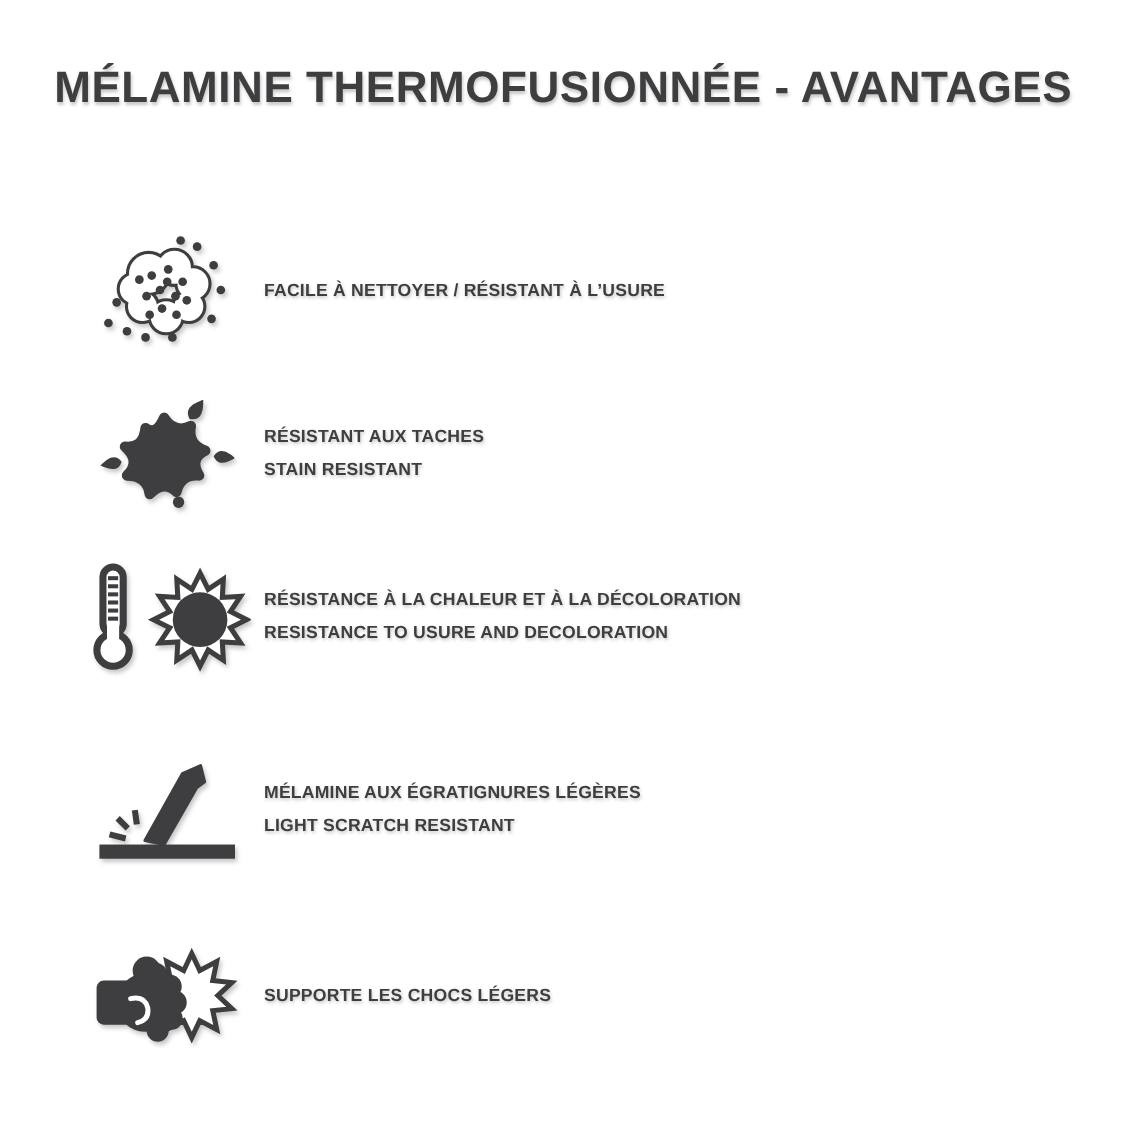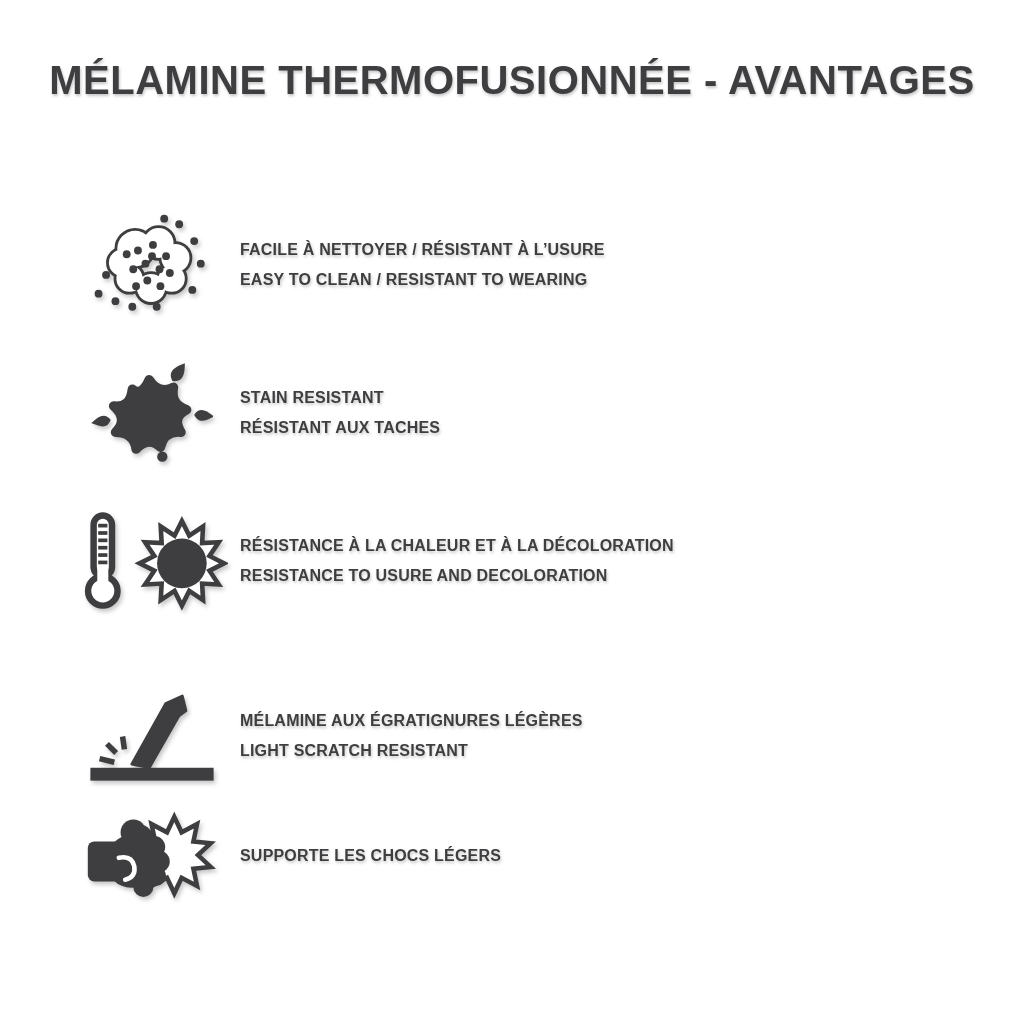--- a/index.html
+++ b/index.html
@@ -12,21 +12,21 @@
     position:absolute; top:56px; left:0; width:100%;
     text-align:center; font-weight:bold; font-size:40px; line-height:48px;
     letter-spacing:0.5px; color:#3e3d3f;
     text-shadow:1px 2px 3px rgba(70,70,70,0.30);
   }
   .row { position:absolute; left:0; width:1024px; height:120px; }
   .row-1 { top:205px; }
   .row-2 { top:353px; }
   .row-3 { top:501px;text-decoration:underline; }
   .row-4 { top:676px; }
-  .row-5 { top:796px; }
+  .row-5 { top:846px; }
   .icon-box {
     position:absolute; left:72px; top:0; width:160px; height:120px;
     display:flex; align-items:center; justify-content:center;
   }
   .icon-box svg { filter: drop-shadow(2px 3px 2px rgba(70,70,70,0.30)); }
   .row-text {
     position:absolute; left:240px; top:50%; transform:translateY(-50%);
     font-weight:bold; font-size:16px; line-height:30px; letter-spacing:0.2px;
     color:#3e3d3f; white-space:nowrap;
     text-shadow:1px 2px 3px rgba(70,70,70,0.30);
@@ -85,39 +85,38 @@
               <circle cx="8" cy="86" r="4.2"></circle>
             <circle cx="26" cy="94" r="4.2"></circle>
               <circle cx="44" cy="100" r="4.2"></circle>
             <circle cx="70" cy="100" r="4.2"></circle>
               <circle cx="108" cy="82" r="4.2"></circle>
           </g>
         </svg>
       </div>
       <div class="row-text">
         <div>FACILE À NETTOYER / RÉSISTANT À L’USURE</div>
-        <div>EASY TO CLEAN / RESISTANT TO WEARING</div>
       </div>
     </div>
 
     <div class="row row-2">
       <div class="icon-box">
         <svg width="122" height="105" viewBox="0 0 130 112">
           <path d="M62,20 Q72,36 88,28 Q84,46 102,52 Q86,60 96,76 Q78,74 74,92 Q62,80 48,94 Q46,76 26,76 Q40,62 24,48 Q42,50 44,30 Q54,38 62,20 Z" fill="#3e3d3f" stroke="#3e3d3f" stroke-width="10" stroke-linejoin="round"></path>
           <g fill="#3e3d3f">
             <path transform="translate(92,14) rotate(35)" d="M0,-14 C7,-4 10,4 0,9 C-10,4 -7,-4 0,-14 Z"></path>
             <path transform="translate(118,58) rotate(95)" d="M0,-13 C6,-4 9,3 0,8 C-9,3 -6,-4 0,-13 Z"></path>
             <path transform="translate(13,64) rotate(-100)" d="M0,-13 C6,-4 9,3 0,8 C-9,3 -6,-4 0,-13 Z"></path>
             <circle cx="76" cy="102" r="5.5"></circle>
           </g>
         </svg>
       </div>
       <div class="row-text">
+        <div>RÉSISTANT AUX TACHES</div>
         <div>STAIN RESISTANT</div>
-        <div>RÉSISTANT AUX TACHES</div>
       </div>
     </div>
 
     <div class="row row-3">
       <div class="icon-box">
         <svg width="152" height="103" viewBox="0 0 165 112">
           <circle cx="29" cy="88" r="16" fill="#ffffff" stroke="#3e3d3f" stroke-width="7"></circle>
           <rect x="19" y="6" width="20" height="66" rx="10" fill="#ffffff" stroke="#3e3d3f" stroke-width="7"></rect>
           <rect x="23" y="60" width="12" height="22" fill="#ffffff"></rect>
           <g fill="#3e3d3f">

